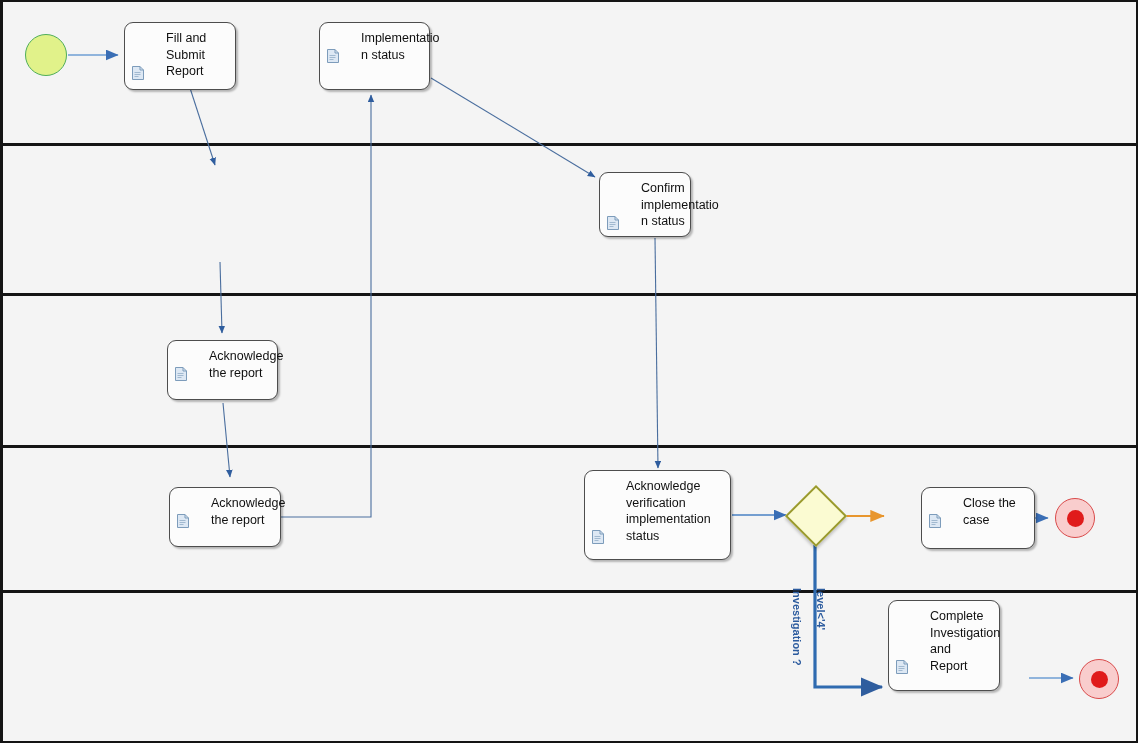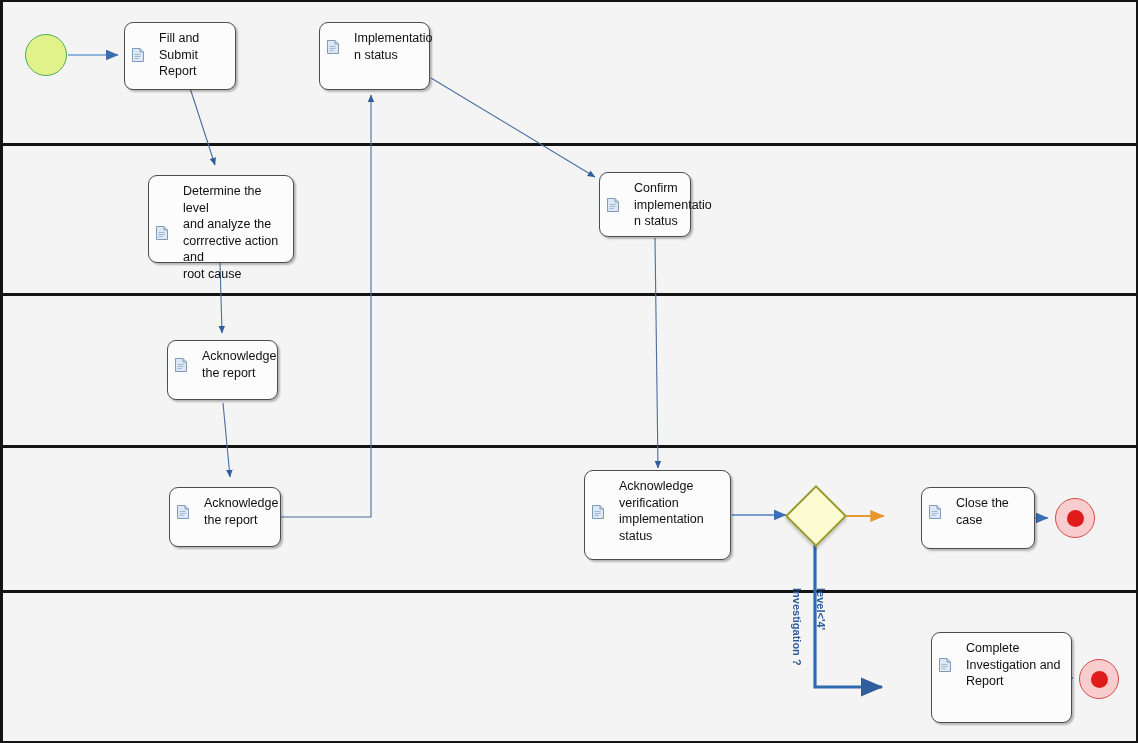--- a/index.html
+++ b/index.html
@@ -52,22 +52,22 @@
     border: 1px solid #4d4d4d;
     border-radius: 9px;
     box-shadow: 2px 2px 2px rgba(0,0,0,0.26);
     padding: 7px 8px 6px 7px;
     font-size: 12.5px;
     line-height: 16.5px;
     color: #101010;
   }
   .task .t-row {
     display: flex;
-    align-items: center;
-    gap: 15px;
+    align-items: flex-end;
+    gap: 22px;
   }
   .task .t-label {
     white-space: pre-line;
     padding-top: 0px;
   }
   .doc-icon { flex: 0 0 auto; margin-top: 1px; }
 
   
   .start-event {
     position: absolute;
@@ -184,33 +184,20 @@
       <svg class="doc-icon" width="12" height="14" viewBox="0 0 12 14">
         <path d="M0.5,0.5 h7.5 l3.5,3.5 v9.5 h-11 z" fill="#dde8f4" stroke="#7d9cbb" stroke-width="1"></path>
         <path d="M8,0.5 v3.5 h3.5" fill="none" stroke="#7d9cbb" stroke-width="1"></path>
         <path d="M2.5,6.5 h6 M2.5,8.5 h6 M2.5,10.5 h4" stroke="#9ab3cc" stroke-width="0.9"></path>
       </svg>
       <span class="t-label">Implementatio
 n status</span>
     </div>
   </div>
 
-  <div class="task" style="left:148px; top:175px; width:146px; height:88px;">
-    <div class="t-row">
-      <svg class="doc-icon" width="12" height="14" viewBox="0 0 12 14">
-        <path d="M0.5,0.5 h7.5 l3.5,3.5 v9.5 h-11 z" fill="#dde8f4" stroke="#7d9cbb" stroke-width="1"></path>
-        <path d="M8,0.5 v3.5 h3.5" fill="none" stroke="#7d9cbb" stroke-width="1"></path>
-        <path d="M2.5,6.5 h6 M2.5,8.5 h6 M2.5,10.5 h4" stroke="#9ab3cc" stroke-width="0.9"></path>
-      </svg>
-      <span class="t-label">Determine the level
-and analyze the
-corrrective action and
-root cause</span>
-    </div>
-  </div>
 
   <div class="task" style="left:599px; top:172px; width:92px; height:65px;">
     <div class="t-row">
       <svg class="doc-icon" width="12" height="14" viewBox="0 0 12 14">
         <path d="M0.5,0.5 h7.5 l3.5,3.5 v9.5 h-11 z" fill="#dde8f4" stroke="#7d9cbb" stroke-width="1"></path>
         <path d="M8,0.5 v3.5 h3.5" fill="none" stroke="#7d9cbb" stroke-width="1"></path>
         <path d="M2.5,6.5 h6 M2.5,8.5 h6 M2.5,10.5 h4" stroke="#9ab3cc" stroke-width="0.9"></path>
       </svg>
       <span class="t-label">Confirm
 implementatio
@@ -260,21 +247,21 @@
     <div class="t-row">
       <svg class="doc-icon" width="12" height="14" viewBox="0 0 12 14">
         <path d="M0.5,0.5 h7.5 l3.5,3.5 v9.5 h-11 z" fill="#dde8f4" stroke="#7d9cbb" stroke-width="1"></path>
         <path d="M8,0.5 v3.5 h3.5" fill="none" stroke="#7d9cbb" stroke-width="1"></path>
         <path d="M2.5,6.5 h6 M2.5,8.5 h6 M2.5,10.5 h4" stroke="#9ab3cc" stroke-width="0.9"></path>
       </svg>
       <span class="t-label">Close the case</span>
     </div>
   </div>
 
-  <div class="task" style="left:888px; top:632px; width:141px; height:91px;margin-left:43px;">
+  <div class="task" style="left:888px; top:600px; width:112px; height:91px;">
     <div class="t-row">
       <svg class="doc-icon" width="12" height="14" viewBox="0 0 12 14">
         <path d="M0.5,0.5 h7.5 l3.5,3.5 v9.5 h-11 z" fill="#dde8f4" stroke="#7d9cbb" stroke-width="1"></path>
         <path d="M8,0.5 v3.5 h3.5" fill="none" stroke="#7d9cbb" stroke-width="1"></path>
         <path d="M2.5,6.5 h6 M2.5,8.5 h6 M2.5,10.5 h4" stroke="#9ab3cc" stroke-width="0.9"></path>
       </svg>
       <span class="t-label">Complete
 Investigation and
 Report</span>
     </div>

